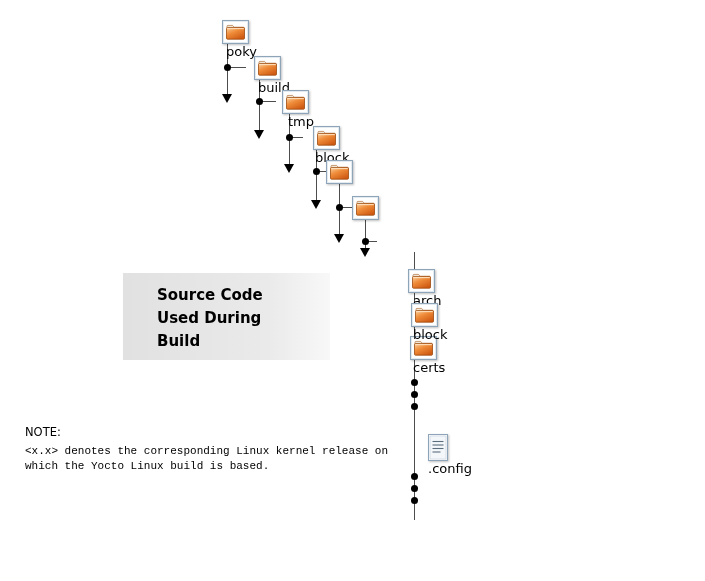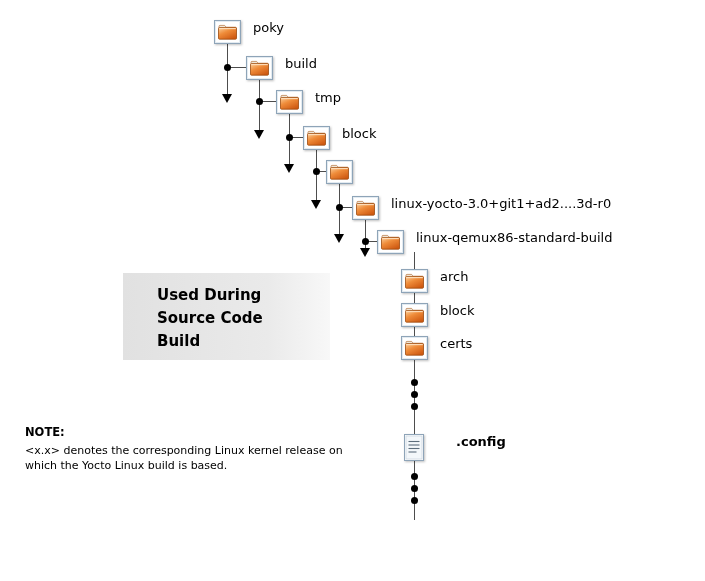--- a/index.html
+++ b/index.html
@@ -1,42 +1,42 @@
 <!DOCTYPE html>
 <html><head>
 <meta charset="utf-8">
 <style>
   * { margin:0; padding:0; box-sizing:border-box; }
   html,body { background:#ffffff; }
   body { font-family:"DejaVu Sans","Liberation Sans",sans-serif; }
   .canvas { position:relative; width:705px; height:581px; background:#ffffff; overflow:hidden; }
 
   
-  .node { position:absolute; display:flex; z-index:2; }
+  .node { position:absolute; display:flex; align-items:center; z-index:2;flex-direction:column; }
   .node .label { font-size:13px; color:#000; white-space:nowrap; margin-left:12px; }
-  .node.file .label { margin-left:32px;font-weight:bold; }
+  .node.file .label { margin-left:24px; }
   .icon-folder { width:27px; height:24px; display:block; filter:drop-shadow(1px 1px 1px rgba(0,0,0,0.25)); }
   .icon-file   { width:20px; height:27px; display:block; filter:drop-shadow(1px 1px 1px rgba(0,0,0,0.25)); }
 
   
   .vline { position:absolute; width:1px; background:#4d4d4d; z-index:1; }
   .hline { position:absolute; height:1px; background:#4d4d4d; z-index:1; }
   .bdot, .edot { position:absolute; width:7px; height:7px; border-radius:50%; background:#000; z-index:3; }
   .arrow { position:absolute; width:0; height:0; border-left:5px solid transparent; border-right:5px solid transparent; border-top:9px solid #000; z-index:3; }
 
   
   .callout { position:absolute; left:123px; top:273px; width:207px; height:87px;
              background:linear-gradient(to right,#e1e1e1 0%,#eaeaea 70%,#f8f8f8 100%);
              padding:11px 0 0 34px; z-index:0; }
   .callout .cl { font-size:15px; font-weight:bold; line-height:23px; color:#000; }
 
   
   .note { position:absolute; left:25px; top:425px; width:370px; color:#000; z-index:0; }
-  .note .nt { font-weight:bold; font-size:11.5px; margin-bottom:5px; }
-  .note .nl { font-size:11px; line-height:14.5px; }
+  .note .nt { font-weight:normal; font-size:11.5px; margin-bottom:5px; }
+  .note .nl { font-size:11px; line-height:14.5px;font-family:Liberation Mono, monospace; }
 
   .defs { position:absolute; width:0; height:0; overflow:hidden; }
 </style>
 </head>
 <body>
 
 <svg class="defs" aria-hidden="true">
   <defs>
     <linearGradient id="foldergrad" x1="0" y1="0" x2="0.7" y2="1">
       <stop offset="0" stop-color="#fbcf9a"></stop>
@@ -59,22 +59,22 @@
         <line x1="4.5" y1="14.5" x2="15.5" y2="14.5"></line>
         <line x1="4.5" y1="18" x2="12.5" y2="18"></line>
       </g>
     </symbol>
   </defs>
 </svg>
 
 <div class="canvas">
 
   <div class="callout">
+    <div class="cl">Source Code</div>
     <div class="cl">Used During</div>
-    <div class="cl">Source Code</div>
     <div class="cl">Build</div>
   </div>
 
   <div class="note">
     <div class="nt">NOTE:</div>
     <div class="nl">&lt;x.x&gt; denotes the corresponding Linux kernel release on</div>
     <div class="nl">which the Yocto Linux build is based.</div>
   </div>
 
   <div class="vline" style="left:227px;top:44px;height:50px"></div>
@@ -148,29 +148,22 @@
   <div class="node" style="left:326px;top:160px">
     <svg class="icon-folder">
         <use href="#sym-folder"></use>
       </svg>
   </div>
 
   <div class="node" style="left:352px;top:196px">
     <svg class="icon-folder">
         <use href="#sym-folder"></use>
       </svg>
-    <span class="label">linux-yocto-3.0+git1+ad2....3d-r0</span>
   </div>
 
-  <div class="node" style="left:377px;top:230px">
-    <svg class="icon-folder">
-        <use href="#sym-folder"></use>
-      </svg>
-    <span class="label">linux-qemux86-standard-build</span>
-  </div>
 
   <div class="node" style="left:401px;top:269px">
     <svg class="icon-folder">
         <use href="#sym-folder"></use>
       </svg>
     <span class="label">arch</span>
   </div>
 
   <div class="node" style="left:401px;top:336px">
     <svg class="icon-folder">

